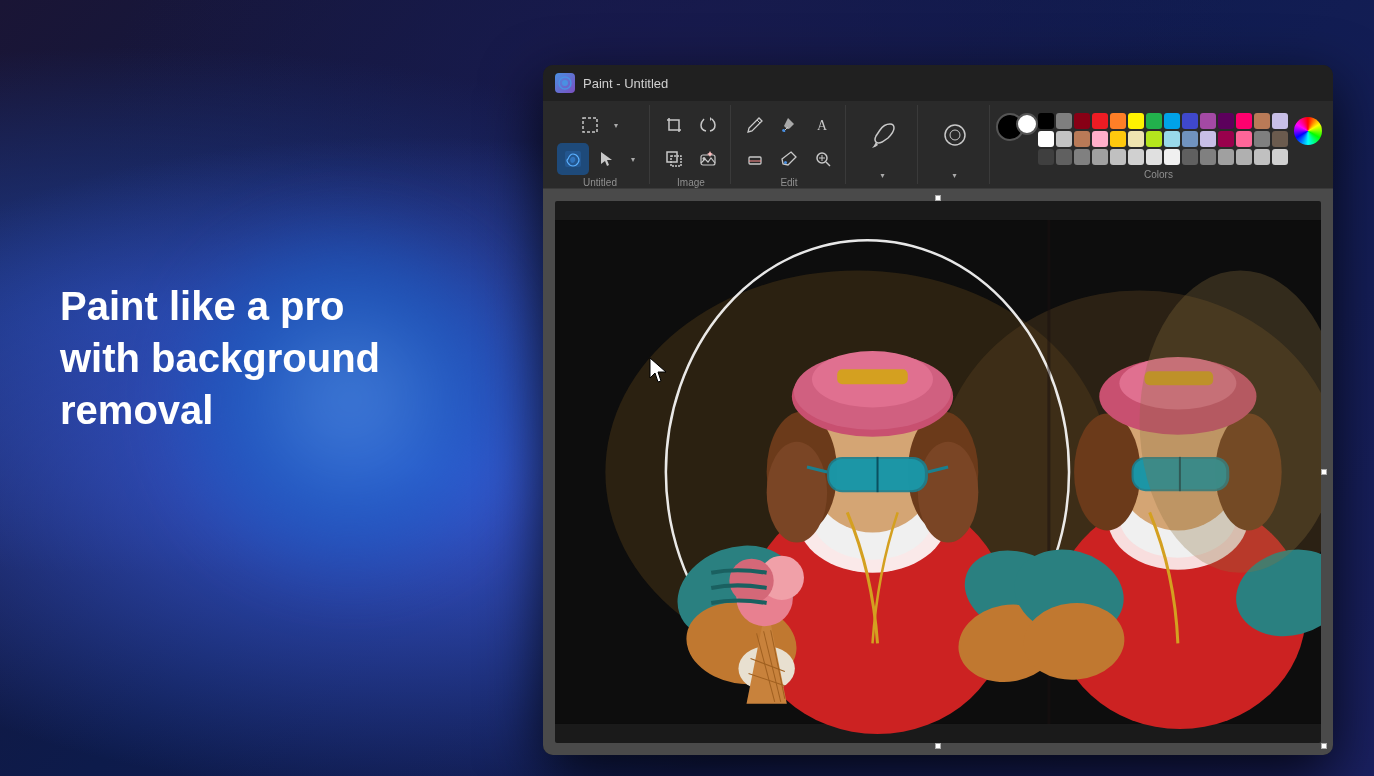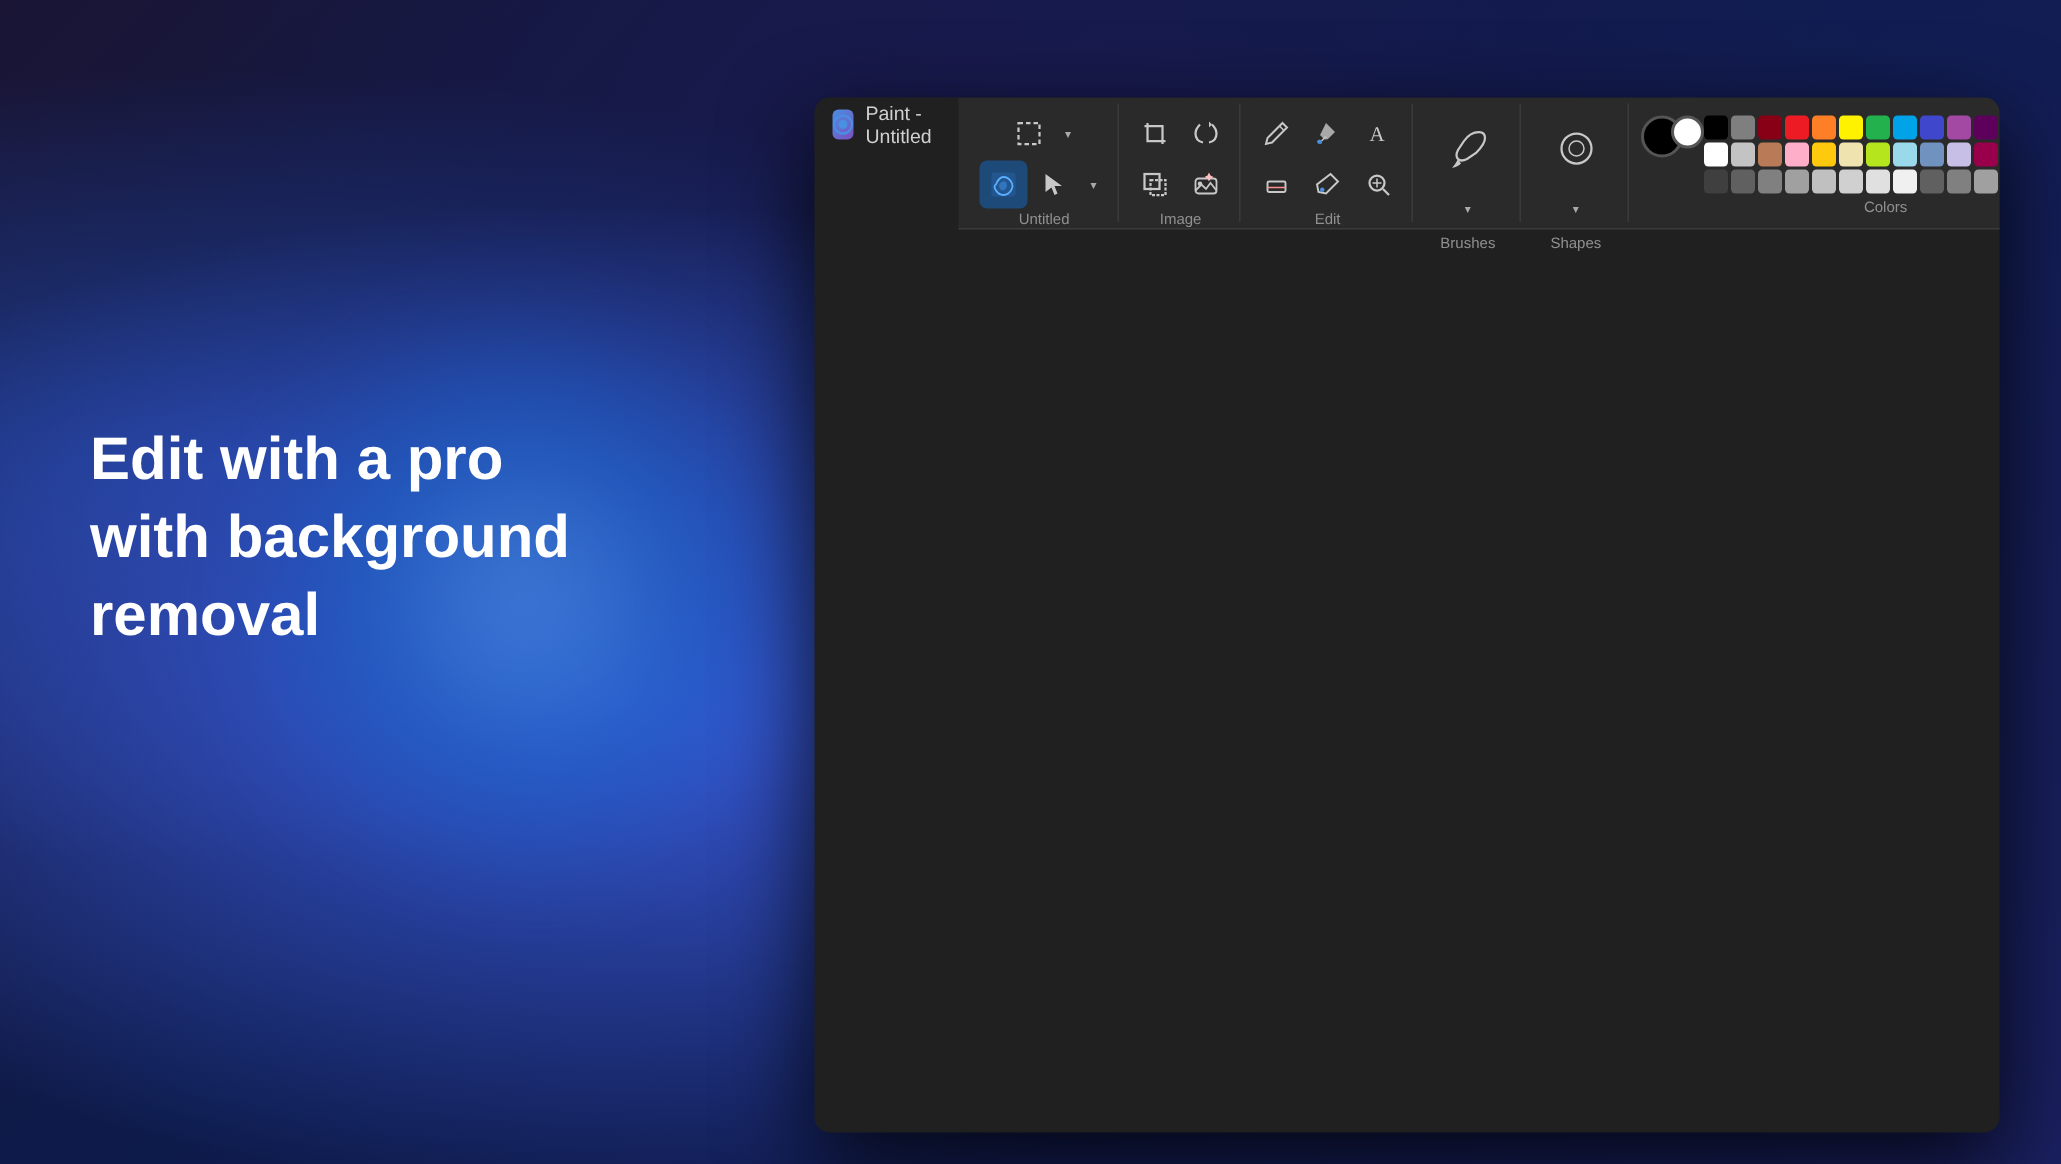--- a/index.html
+++ b/index.html
@@ -57,21 +57,21 @@
       position: absolute;
       top: 65px;
       left: 543px;
       width: 790px;
       height: 690px;
       background: #202020;
       border-radius: 10px;
       box-shadow: 0 20px 60px rgba(0,0,0,0.8);
       z-index: 3;
       display: flex;
-      flex-direction: row;
+      flex-direction: column;
       overflow: hidden;
     }
 
     
     .title-bar {
       height: 36px;
       background: #202020;
       display: flex;
       align-items: center;
       padding: 0 12px;
@@ -329,21 +329,21 @@
       background: #c8c8c8;
       border-radius: 2px;
     }
   </style>
 </head>
 <body>
 
 <div class="bg"></div>
 <div class="bg-orb"></div>
 
-<div class="hero-text" style="white-space: pre-line;">Edit with a pro
+<div class="hero-text" style="white-space: pre-line;">Paint like a pro
 with background
 removal</div>
 
 <div class="paint-window">
 
   <div class="title-bar">
     <div class="title-bar-icon">
       <svg width="14" height="14" viewBox="0 0 14 14">
         <circle cx="7" cy="7" r="6" fill="none" stroke="#4a90e2" stroke-width="1.5"></circle>
         <circle cx="7" cy="7" r="3" fill="#4a90e2"></circle>

